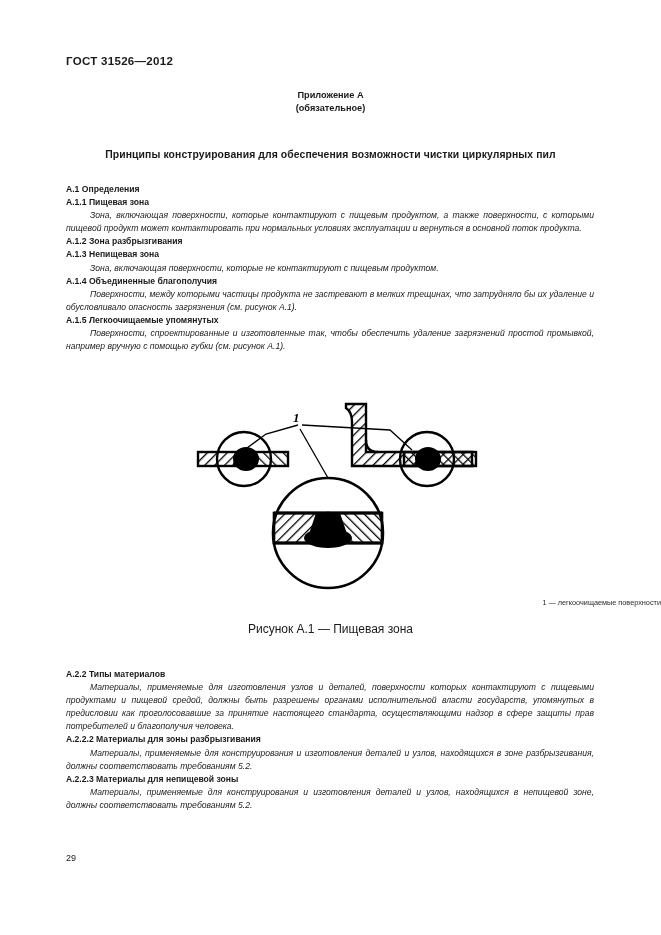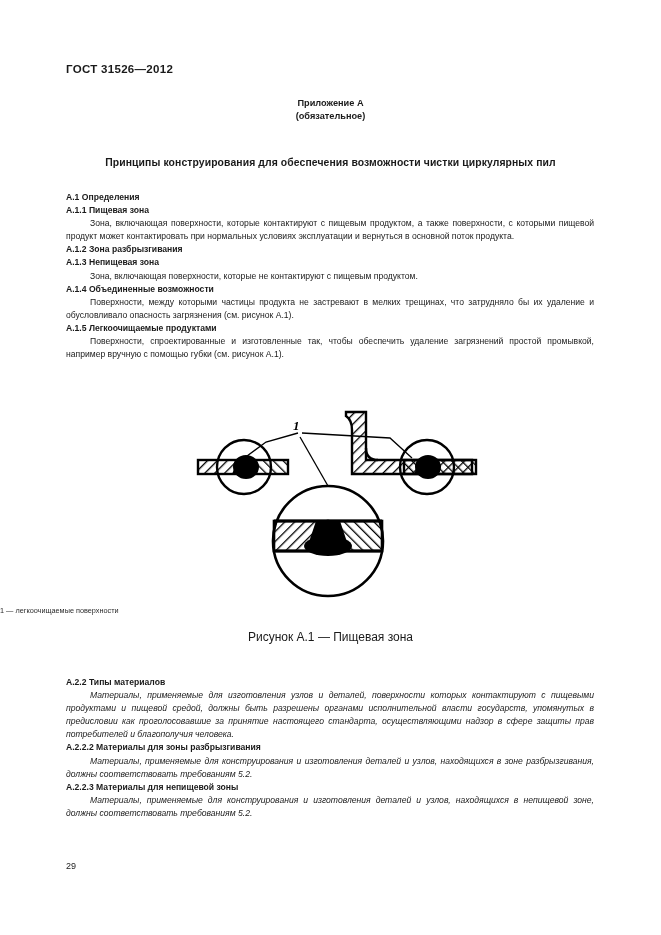--- a/index.html
+++ b/index.html
@@ -10,21 +10,21 @@
   body {
     width: 661px;
     height: 935px;
     position: relative;
     font-family: "Liberation Sans", sans-serif;
     color: #1a1a1a;
     overflow: hidden;
   }
   .page {
     position: absolute;
-    left: 0; top: 8px;
+    left: 0; top: 0;
     width: 661px;
     height: 787px;
   }
   .hdr-std {
     position: absolute;
     left: 66px;
     top: 55px;
     font-size: 11.5px;
     font-weight: bold;
     letter-spacing: 0.3px;
@@ -65,20 +65,21 @@
     font-weight: bold;
     margin: 0;
     padding: 0;
   }
   .para {
     margin: 0;
     padding: 0;
     text-align: justify;
     text-indent: 24px;
     text-justify: inter-word;
+    font-style: italic;
   }
   .para.ital {
     font-style: italic;
   }
   .noindent { text-indent: 0; }
 
   
   .figure-wrap {
     position: absolute;
     left: 0;
@@ -89,21 +90,21 @@
   .fig-svg {
     position: absolute;
     left: 180px;
     top: 0px;
   }
   .fig-key {
     position: absolute;
     left: 0;
     top: 198px;
     width: 661px;
-    text-align: left;
+    text-align: right;
     font-size: 7.3px;
     color: #2b2b2b;
   }
   .fig-caption {
     position: absolute;
     left: 0;
     top: 222px;
     width: 661px;
     text-align: center;
     font-size: 12px;
@@ -136,24 +137,24 @@
     <div class="h-bold">А.1 Определения</div>
 
     <div class="h-bold">А.1.1 Пищевая зона</div>
     <div class="para">Зона, включающая поверхности, которые контактируют с пищевым продуктом, а также поверхности, с которыми пищевой продукт может контактировать при нормальных условиях эксплуатации и вернуться в основной поток продукта.</div>
 
     <div class="h-bold">А.1.2 Зона разбрызгивания</div>
 
     <div class="h-bold">А.1.3 Непищевая зона</div>
     <div class="para">Зона, включающая поверхности, которые не контактируют с пищевым продуктом.</div>
 
-    <div class="h-bold">А.1.4 Объединенные возможности</div>
+    <div class="h-bold">А.1.4 Объединенные благополучия</div>
     <div class="para">Поверхности, между которыми частицы продукта не застревают в мелких трещинах, что затрудняло бы их удаление и обусловливало опасность загрязнения (см. рисунок А.1).</div>
 
-    <div class="h-bold">А.1.5 Легкоочищаемые продуктами</div>
+    <div class="h-bold">А.1.5 Легкоочищаемые упомянутых</div>
     <div class="para">Поверхности, спроектированные и изготовленные так, чтобы обеспечить удаление загрязнений простой промывкой, например вручную с помощью губки (см. рисунок А.1).</div>
   </div>
 
   <div class="figure-wrap">
     <svg class="fig-svg" width="300" height="195" viewBox="0 0 300 195">
       <defs>
         <pattern id="hatchR" width="7" height="7" patternTransform="rotate(45)" patternUnits="userSpaceOnUse">
           <line x1="0" y1="0" x2="0" y2="7" stroke="#000" stroke-width="2.6"></line>
         </pattern>
         <pattern id="hatchL" width="7" height="7" patternTransform="rotate(-45)" patternUnits="userSpaceOnUse">

